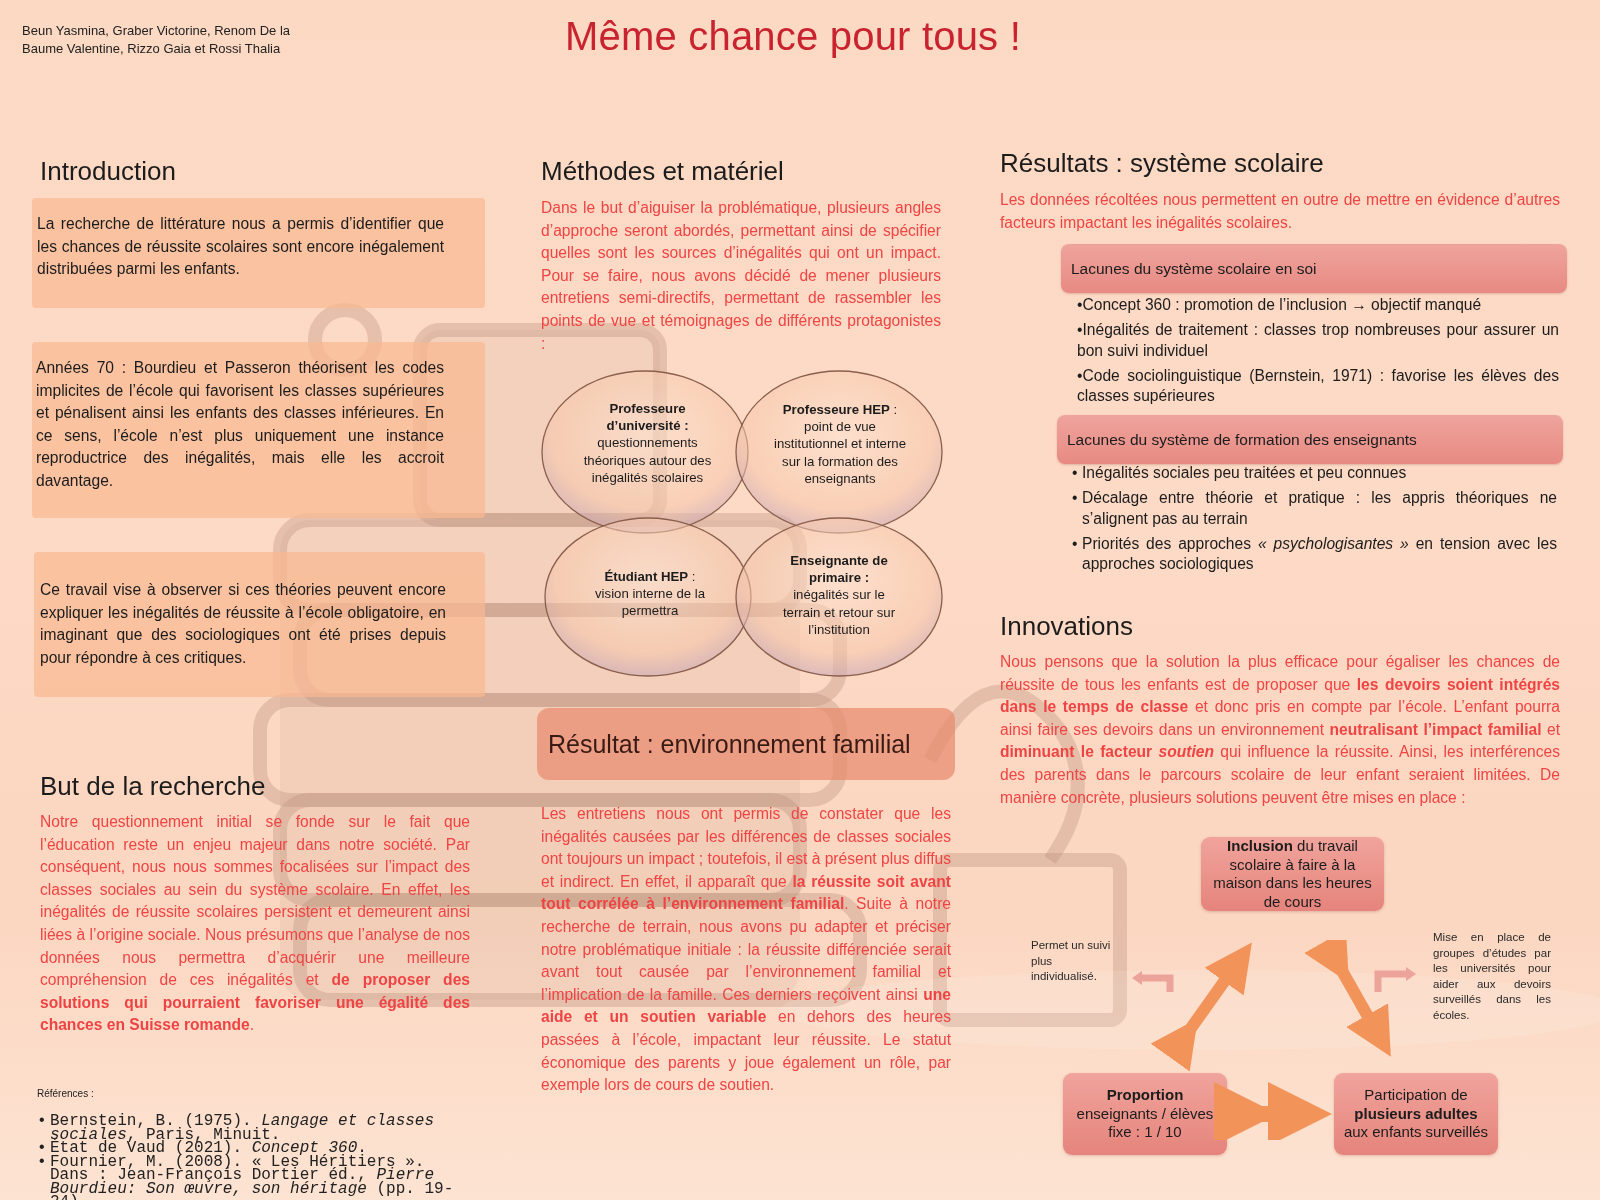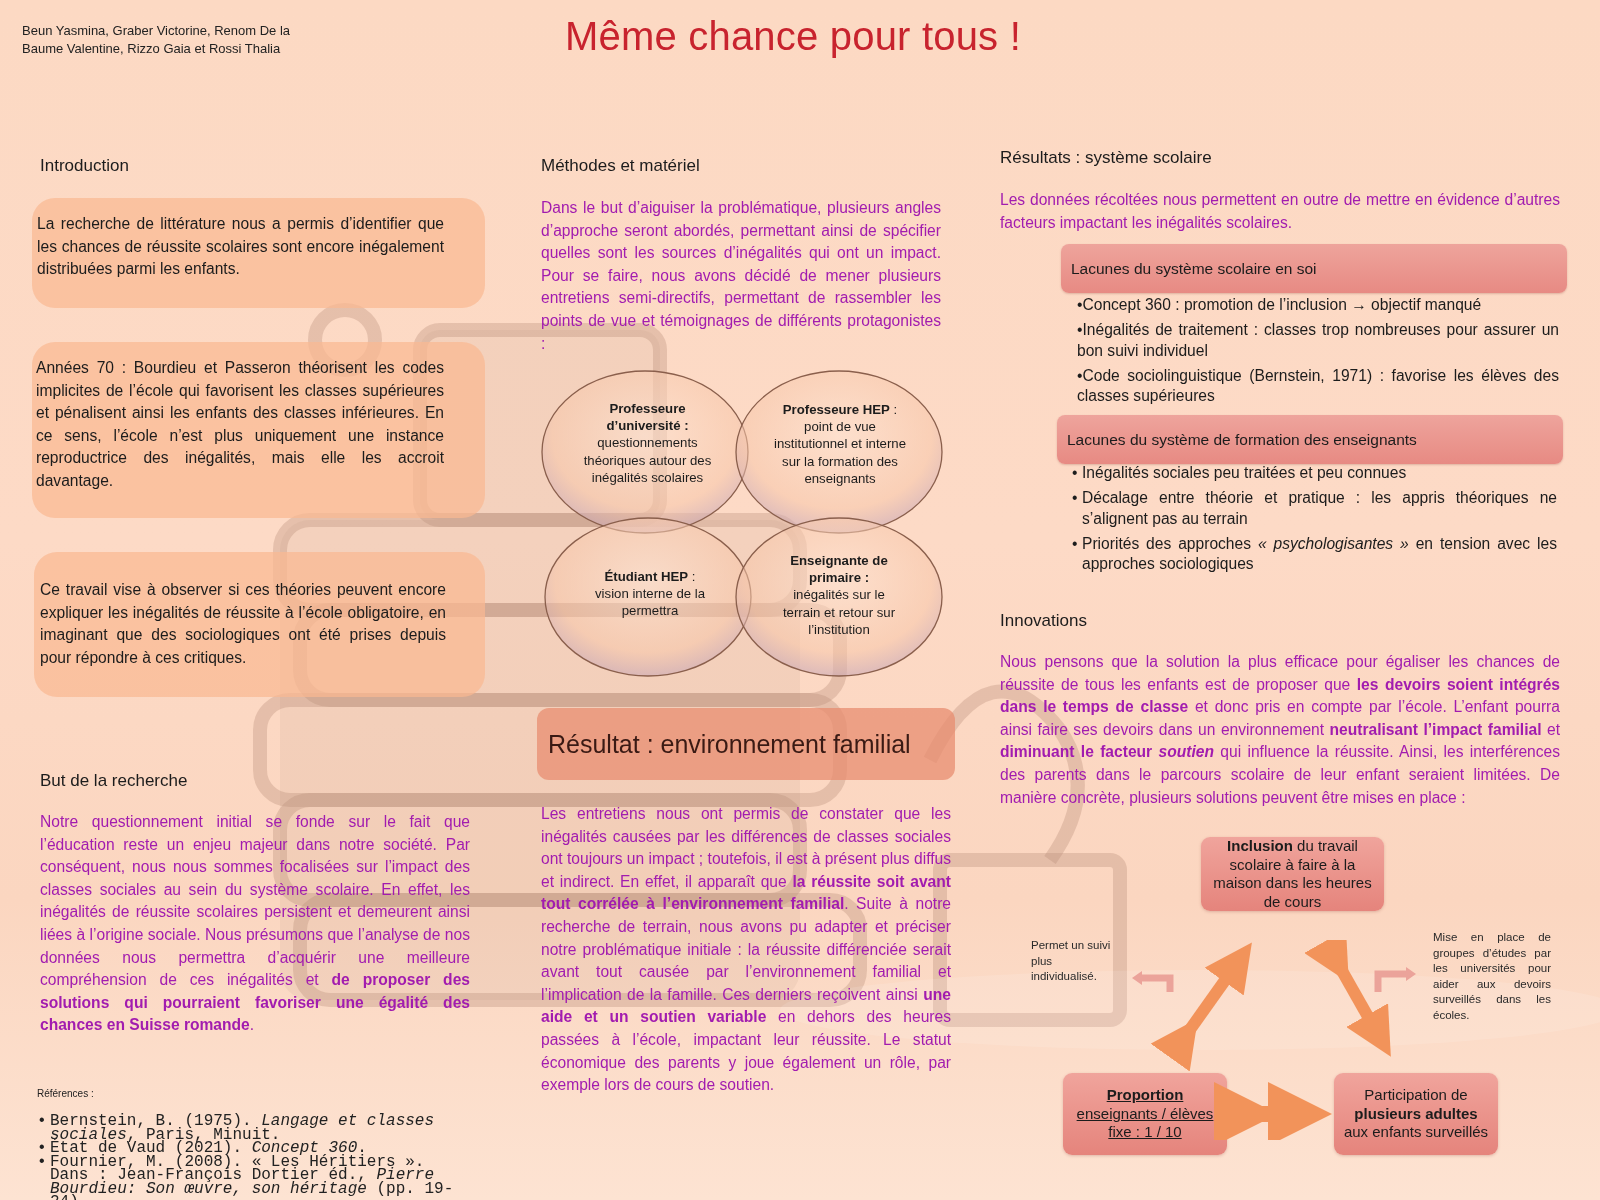--- a/index.html
+++ b/index.html
@@ -7,23 +7,23 @@
   body {
     position: relative;
     font-family: "Liberation Sans", sans-serif;
     color: #1c1c1c;
     background: linear-gradient(180deg, #fcd9c3 0%, #fddac6 45%, #fbd6c0 75%, #fde3d2 100%);
   }
   .abs { position: absolute; }
   .bg-art { position: absolute; left: 0; top: 0; width: 1600px; height: 1200px; pointer-events: none; }
   .authors { left: 22px; top: 22px; width: 300px; font-size: 13px; line-height: 18px; color: #222; }
   .title { left: 565px; top: 14px; font-size: 40px; color: #c8232e; white-space: nowrap; letter-spacing: 0.2px; }
-  h2 { font-weight: normal; font-size: 17px; color: #1c1c1c; text-align: right; }
-  .body-text { font-size: 15.6px; line-height: 22.6px; text-align: justify; color: #a21caf; }
-  .box { background: rgba(250, 185, 145, 0.72); border-radius: 23px; }
+  h2 { font-weight: normal; font-size: 26px; color: #1c1c1c; text-align: right; }
+  .body-text { font-size: 15.6px; line-height: 22.6px; text-align: justify; color: #ef4444; }
+  .box { background: rgba(250, 185, 145, 0.72); border-radius: 4px; }
   .ibox-text { font-size: 15.6px; line-height: 22.5px; text-align: justify; }
   .ref-title { font-size: 10px; color: #222; }
   .refs { font-size: 16px; line-height: 13.5px; color: #222; list-style: none; font-family: Liberation Mono, monospace; }
   .refs li { position: relative; padding-left: 13px; }
   .refs li::before { content: "•"; position: absolute; left: 0; }
   .circle-text { position: absolute; font-size: 13.2px; line-height: 17.2px; text-align: center; color: #1c1c1c; }
   .lacune-head {
     position: absolute;
     background: linear-gradient(180deg, #eea49c 0%, #e78a83 100%);
     border-radius: 8px;
@@ -160,21 +160,21 @@
   <li><span>Décalage entre théorie et pratique : les appris théoriques ne s’alignent pas au terrain</span></li>
   <li><span>Priorités des approches </span><i>« psychologisantes »</i><span> en tension avec les approches sociologiques</span></li>
 </ul>
 
 <h2 class="abs" style="left:1000px; top:611px;">Innovations</h2>
 <p class="abs body-text" style="left:1000px; top:651px; width:560px;"><span>Nous pensons que la solution la plus efficace pour égaliser les chances de réussite de tous les enfants est de proposer que </span><b>les devoirs soient intégrés dans le temps de classe</b><span> et donc pris en compte par l’école. L’enfant pourra ainsi faire ses devoirs dans un environnement </span><b>neutralisant l’impact familial</b><span> et </span><b><span>diminuant le facteur </span><i>soutien</i></b><span> qui influence la réussite. Ainsi, les interférences des parents dans le parcours scolaire de leur enfant seraient limitées. De manière concrète, plusieurs solutions peuvent être mises en place :</span></p>
 
 <div class="innov-box" style="left:1201px; top:837px; width:183px; height:74px;">
   <div><b>Inclusion</b><span> du travail scolaire à faire à la maison dans les heures de cours</span></div>
 </div>
-<div class="innov-box" style="left:1063px; top:1073px; width:164px; height:82px;text-decoration:underline;">
+<div class="innov-box" style="left:1063px; top:1073px; width:164px; height:82px;">
   <div><b>Proportion</b><br><span>enseignants / élèves fixe : 1 / 10</span></div>
 </div>
 <div class="innov-box" style="left:1334px; top:1073px; width:164px; height:82px;">
   <div><span>Participation de </span><b>plusieurs adultes</b><span> aux enfants surveillés</span></div>
 </div>
 
 <svg class="abs" style="left:1100px; top:940px;" width="420" height="200">
   <defs>
     <marker id="ah" markerWidth="4" markerHeight="4" refX="2" refY="2" orient="auto">
       <path d="M0,0 L4,2 L0,4 z" fill="#f2935a"></path>

